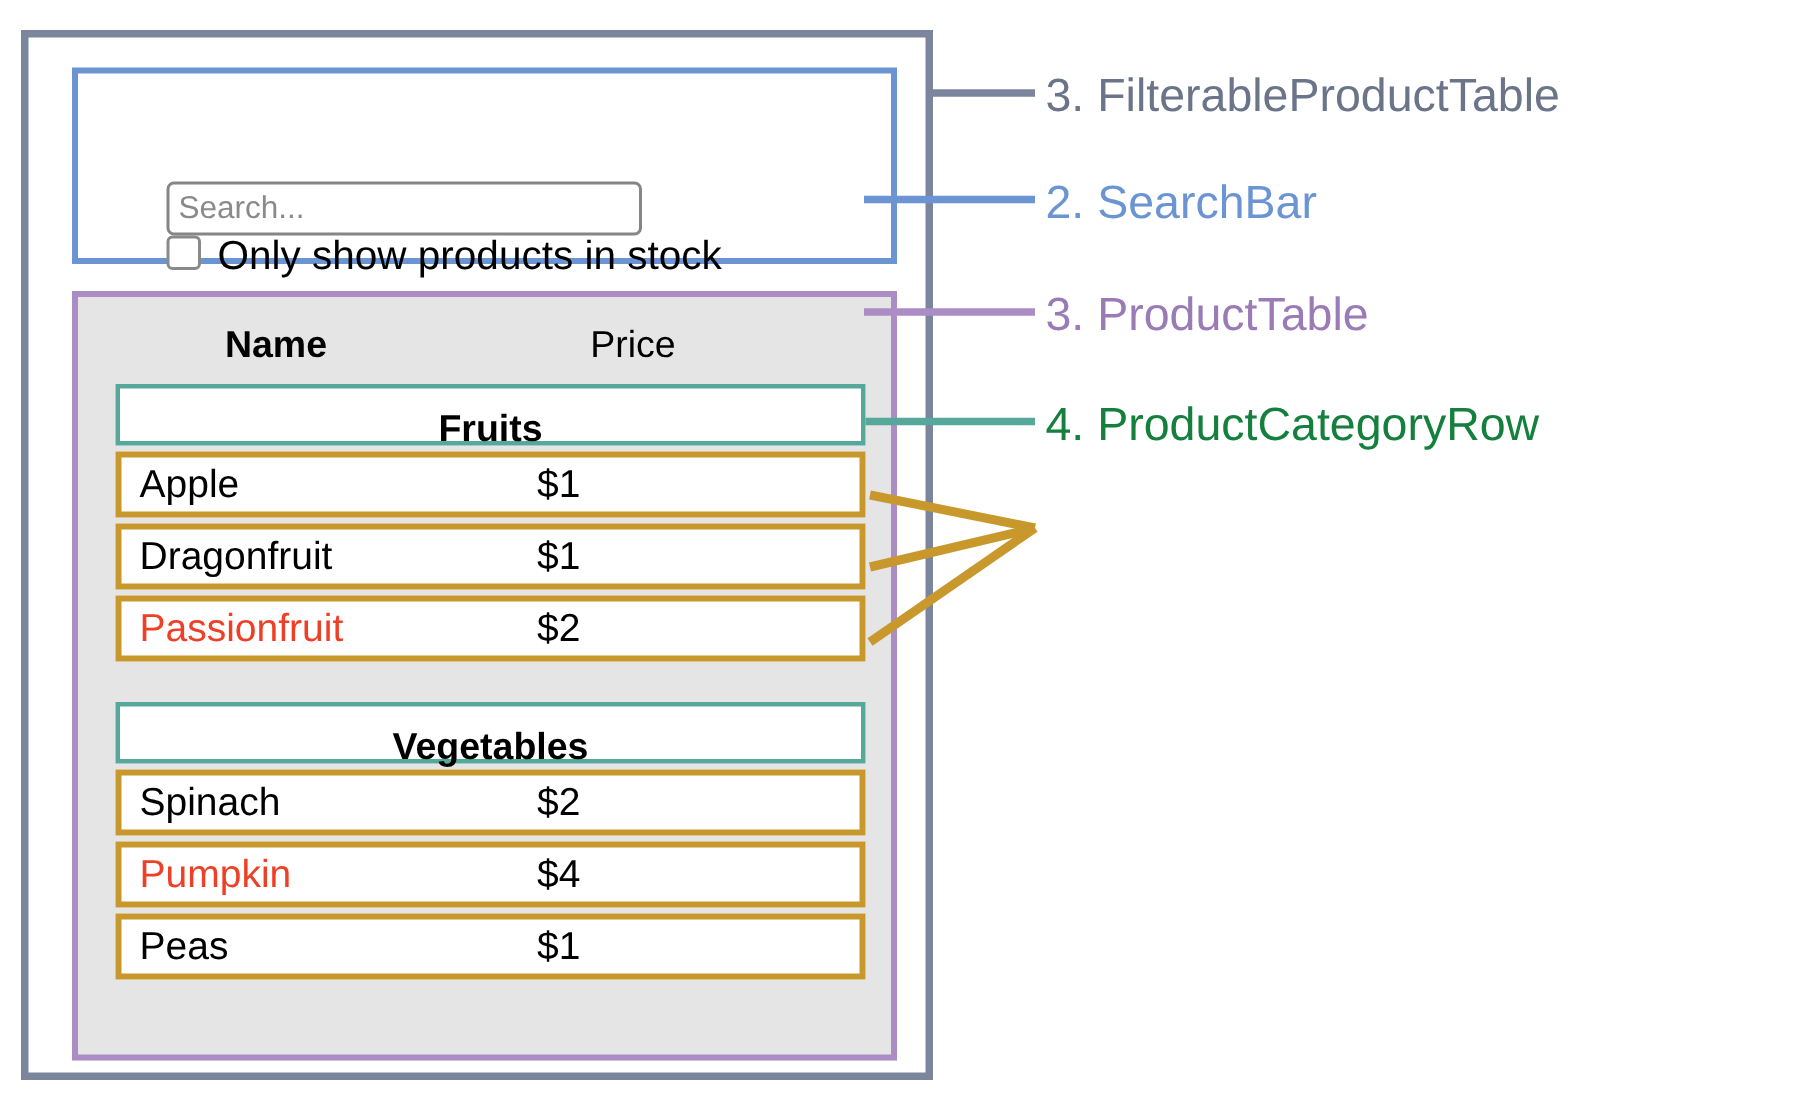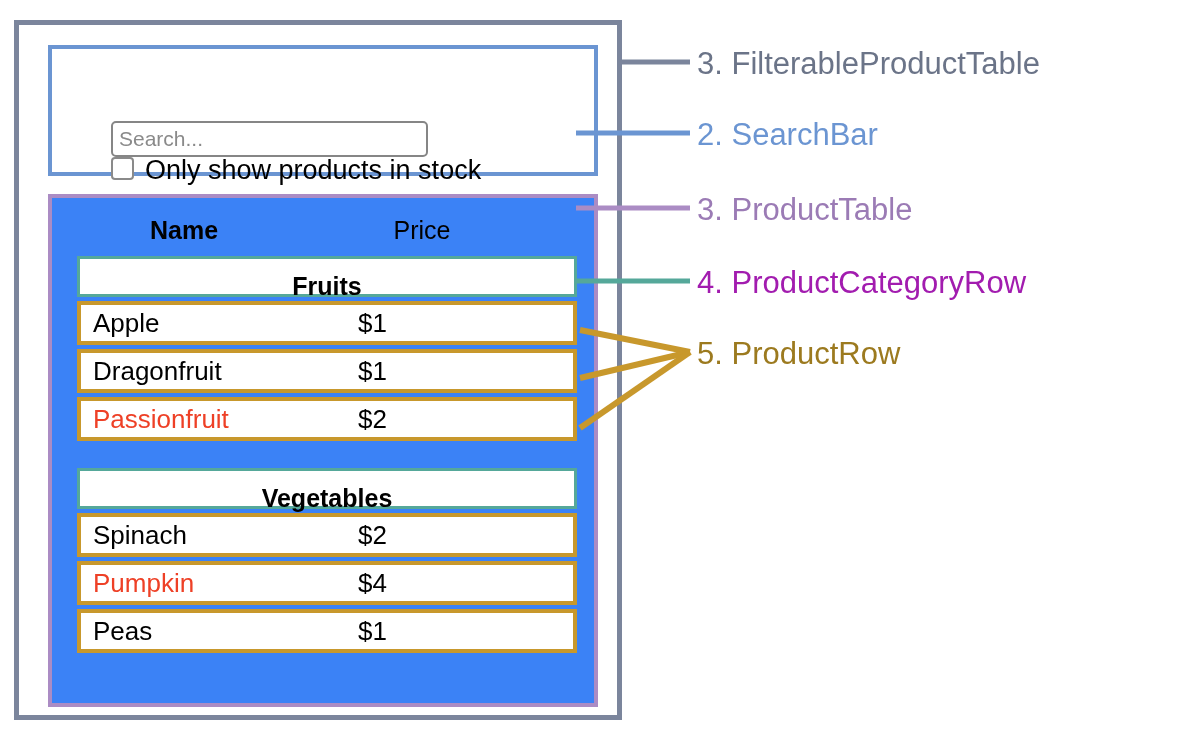--- a/index.html
+++ b/index.html
@@ -101,21 +101,21 @@
 
   
   .product-table {
     position: absolute;
     left: 29px;
     top: 169px;
     width: 550px;
     height: 513px;
     border: 4px solid #ab8cc4;
     box-sizing: border-box;
-    background: #3b82f6;
+    background: #e5e5e5;
   }
   .table-head {
     position: absolute;
     left: 0;
     top: 13px;
     width: 100%;
     height: 38px;
     display: flex;
     align-items: center;
   }
@@ -284,17 +284,16 @@
       </div>
     </div>
   </div>
 
   <div class="legend-label" style="left:697px; top:48px; color:#6b7488;">3. FilterableProductTable</div>
 
   <div class="legend-label" style="left:697px; top:119px; color:#6b95d2;">2. SearchBar</div>
 
   <div class="legend-label" style="left:697px; top:194px; color:#9b7bb5;">3. ProductTable</div>
 
-  <div class="legend-label" style="left:697px; top:267px; color:#a21caf;">4. ProductCategoryRow</div>
-
-  <div class="legend-label" style="left:697px; top:338px; color:#9c7a1f;">5. ProductRow</div>
+  <div class="legend-label" style="left:697px; top:267px; color:#15803d;">4. ProductCategoryRow</div>
+
 
 </div>
 
 </body></html>

